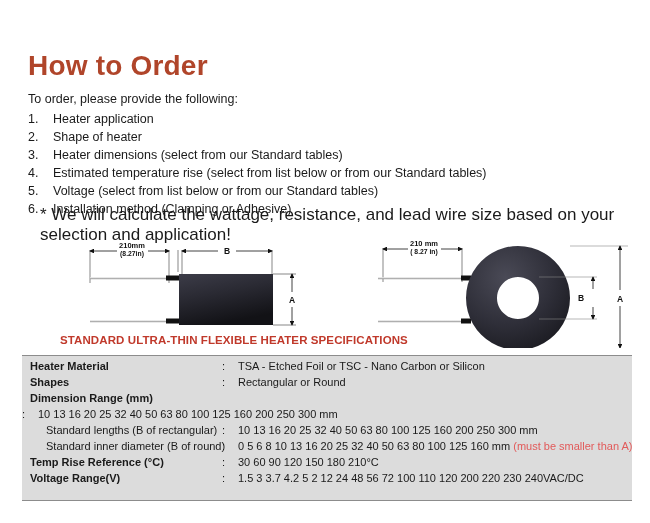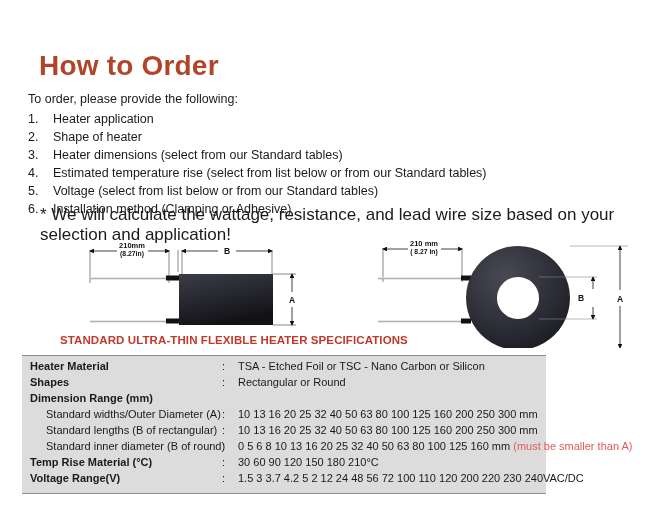--- a/index.html
+++ b/index.html
@@ -20,21 +20,20 @@
   
   .page-title {
     position: absolute;
     left: 28px;
     top: 52px;
     font-size: 28px;
     font-weight: bold;
     color: #b0452a;
     letter-spacing: 0.2px;
     line-height: 1;
-    margin-left: 11px;
   }
 
   
   .intro-line {
     position: absolute;
     left: 28px;
     top: 92px;
     font-size: 12.5px;
     line-height: 1.2;
   }
@@ -103,26 +102,26 @@
     font-weight: bold;
     color: #c0392b;
     letter-spacing: 0.1px;
     margin-left: 32px;
   }
 
   .spec-table {
     position: absolute;
     left: 22px;
     top: 355px;
-    width: 524px;
+    width: 610px;
     background: #dcdcdc;
     border-top: 1px solid #8c8c8c;
     border-bottom: 1px solid #8c8c8c;
     box-sizing: border-box;
-    padding: 4px 0 5px 0;
+    padding: 4px 0 12px 0;
   }
   .spec-row {
     display: flex;
     align-items: baseline;
     height: 16px;
     font-size: 11px;
   }
   .spec-label {
     width: 200px;
     flex: 0 0 200px;
@@ -293,39 +292,38 @@
     <span class="spec-value">Rectangular or Round</span>
   </div>
 
   <div class="spec-row">
     <span class="spec-label">Dimension Range (mm)</span>
     <span class="spec-colon"></span>
     <span class="spec-value"></span>
   </div>
 
   <div class="spec-row">
-    <span class="spec-label indented">Standard widths/Outer Diameter (A)</span>
     <span class="spec-colon">:</span>
     <span class="spec-value">10  13  16  20  25  32  40  50  63  80  100  125  160  200  250 300 mm</span>
   </div>
 
   <div class="spec-row">
     <span class="spec-label indented">Standard lengths (B of rectangular)</span>
     <span class="spec-colon">:</span>
     <span class="spec-value">10  13  16  20  25  32  40  50  63  80  100  125  160  200  250 300 mm</span>
   </div>
 
   <div class="spec-row">
     <span class="spec-label indented">Standard inner diameter (B of round)</span>
     <span class="spec-colon">:</span>
     <span class="spec-value"><span>0  5  6  8  10  13  16  20  25  32  40  50  63  80  100  125  160 mm</span> <span class="spec-note">(must be smaller than A)</span></span>
   </div>
 
   <div class="spec-row">
-    <span class="spec-label">Temp Rise Material (°C)</span>
+    <span class="spec-label">Temp Rise Reference (°C)</span>
     <span class="spec-colon">:</span>
     <span class="spec-value">30  60  90  120  150  180  210°C</span>
   </div>
 
   <div class="spec-row">
     <span class="spec-label">Voltage Range(V)</span>
     <span class="spec-colon">:</span>
     <span class="spec-value">1.5  3  3.7  4.2  5  2  12  24  48  56  72  100  110  120  200  220  230  240VAC/DC</span>
   </div>
 

